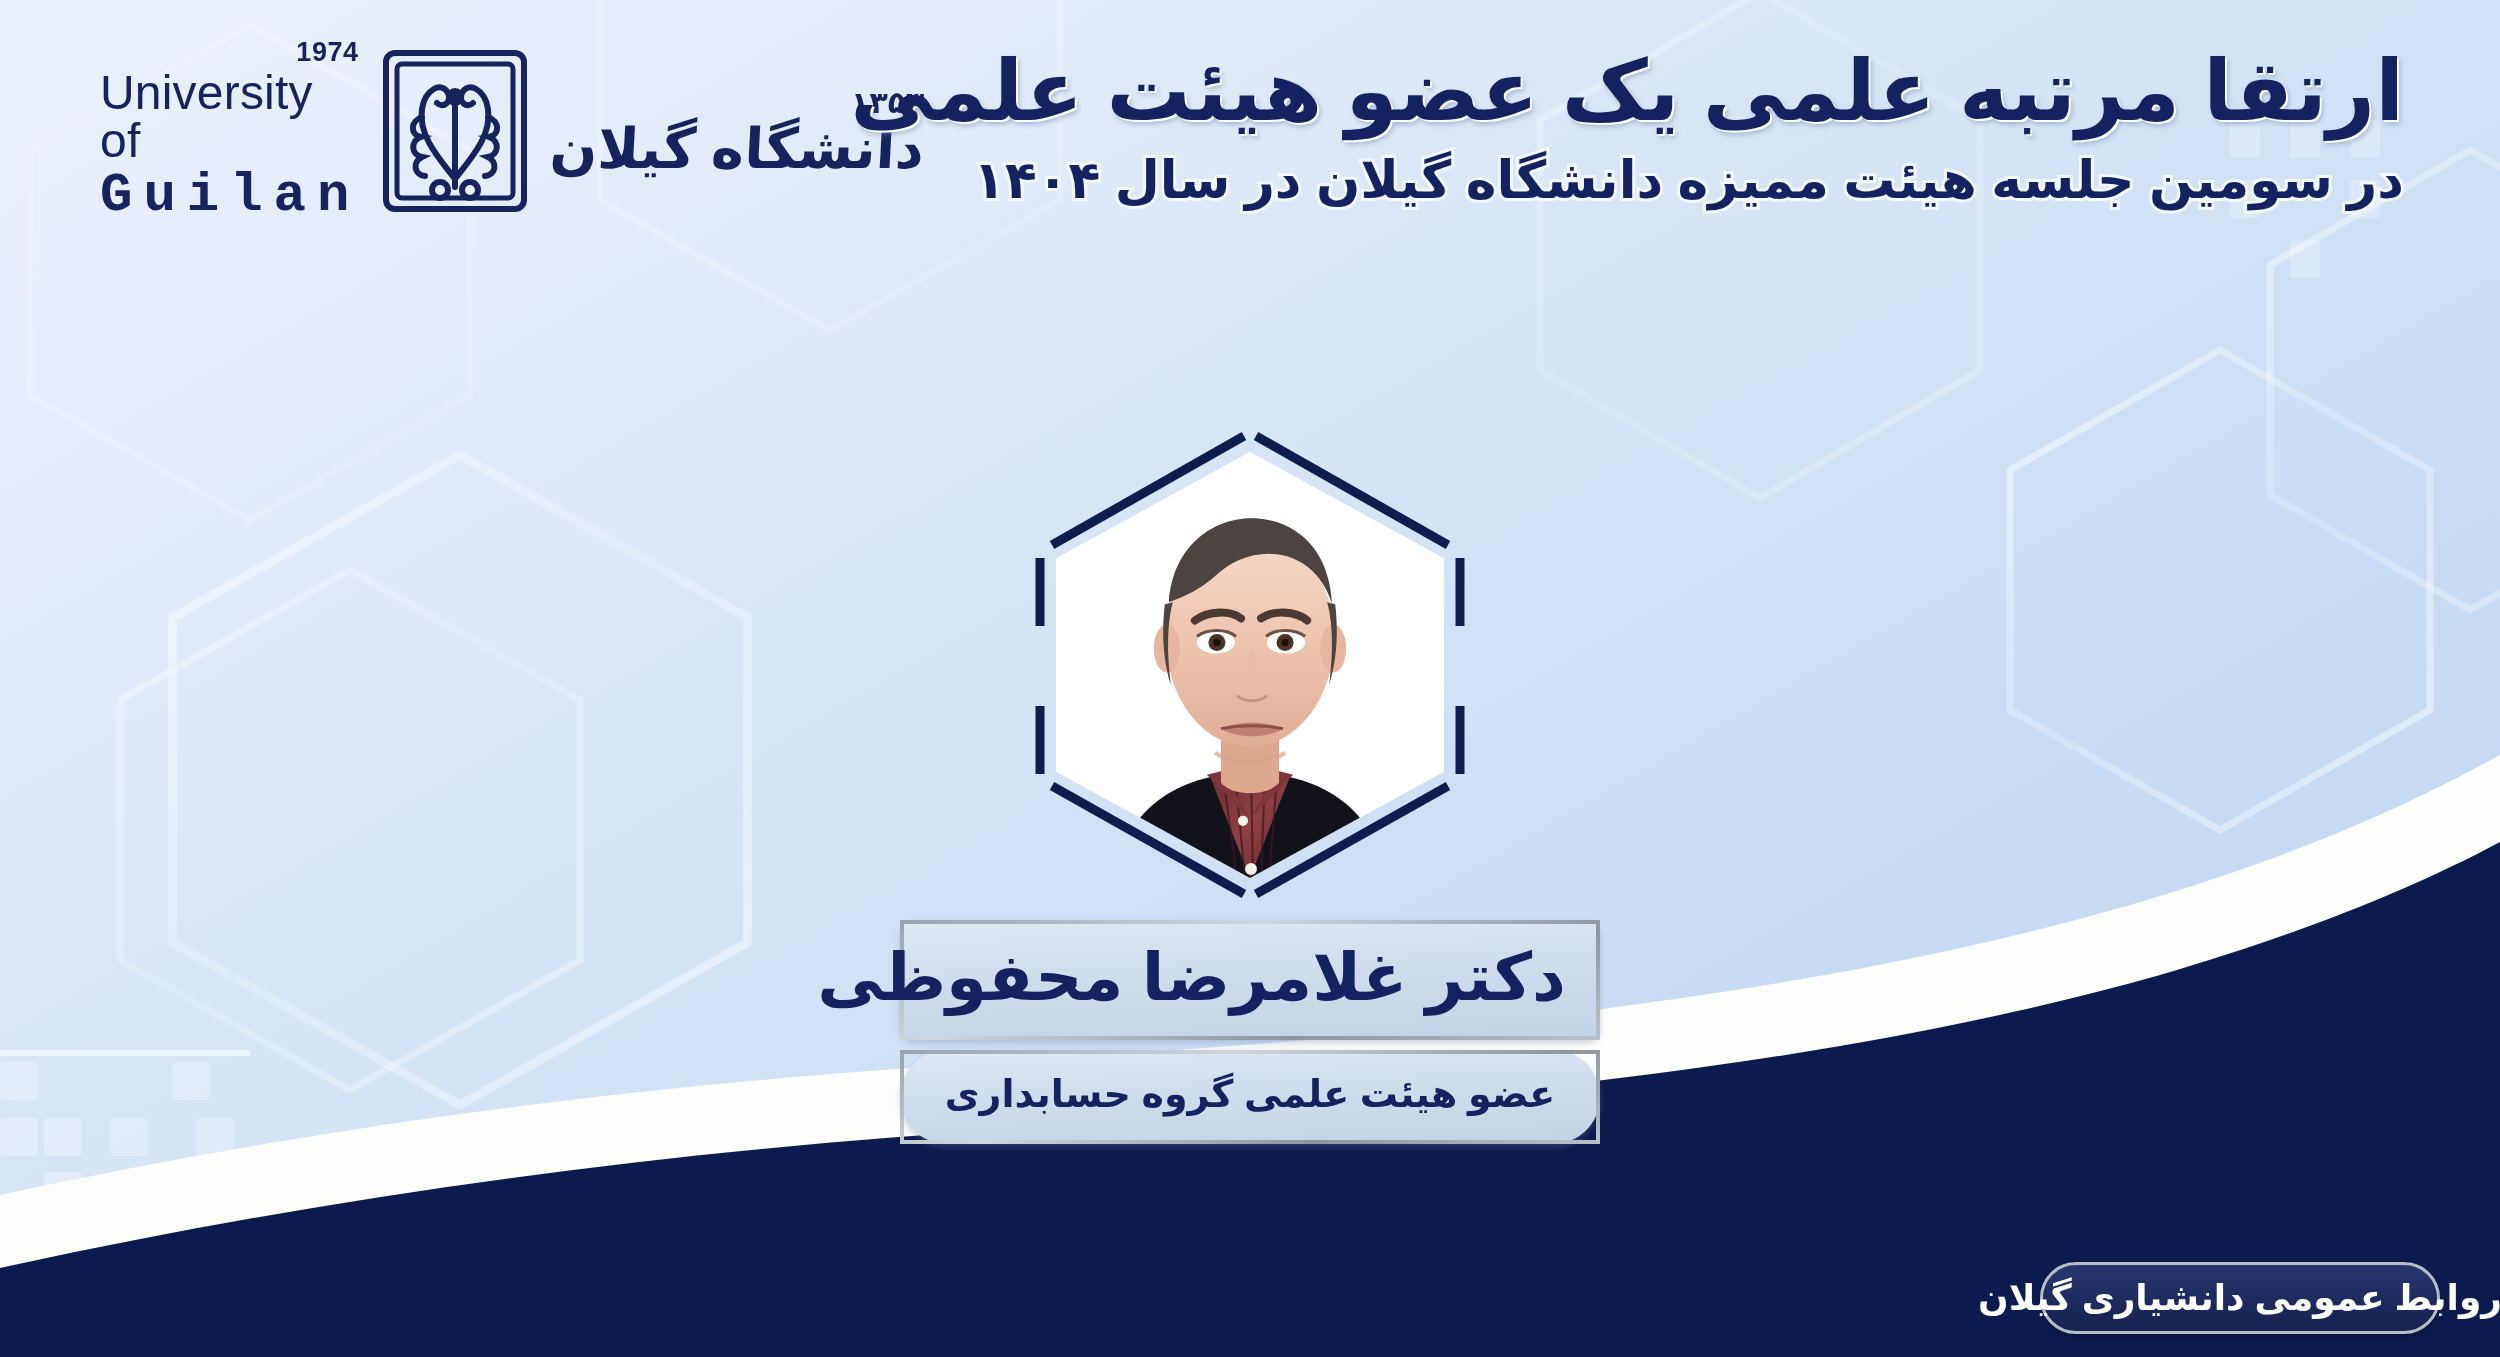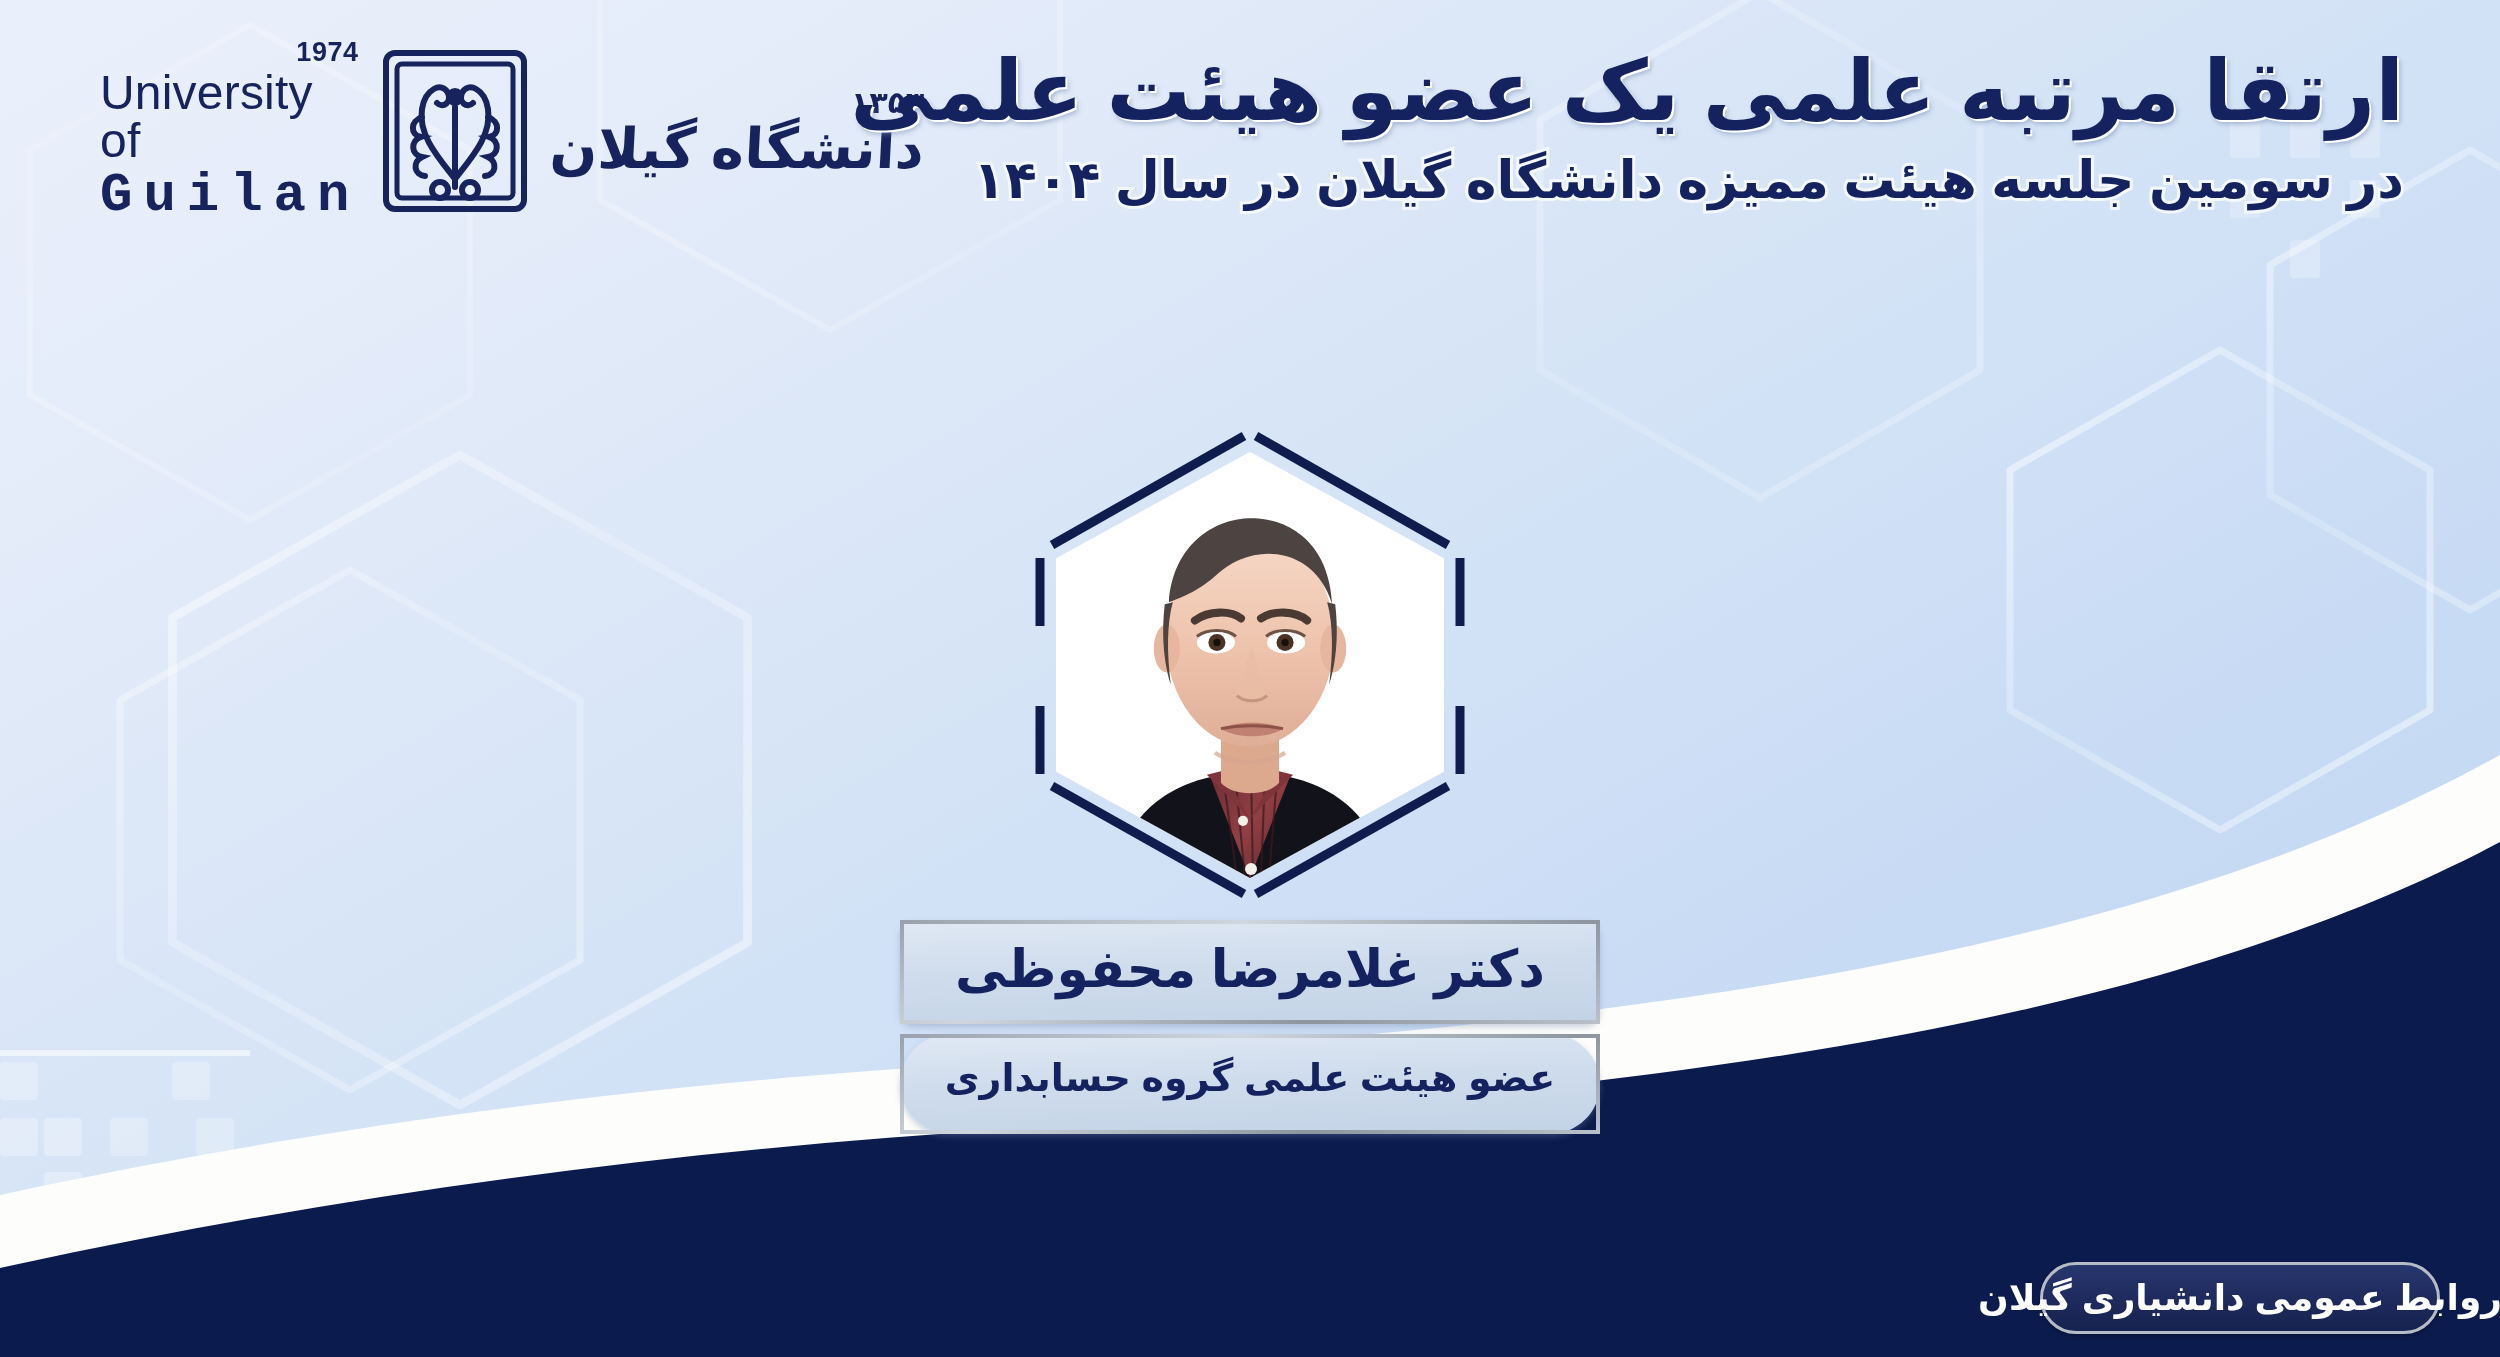--- a/index.html
+++ b/index.html
@@ -180,28 +180,28 @@
     border-image: linear-gradient(160deg,#9aa3ad 0%, #cfd6dd 35%, #8d959f 70%, #b9c0c8 100%) 1;
     background: linear-gradient(178deg, #dfe8f4 0%, #cfdcec 45%, #c3d3e6 100%);
     color: #14235f;
     font-weight: bold;
     text-align: center;
     box-shadow: 0 3px 6px rgba(110,130,165,0.35);
   }
   .badge-name {
     border-radius: 14px;
     padding: 16px 30px 20px;
-    font-size: 52px;
+    font-size: 66px;
     line-height: 1.15;
     letter-spacing: -1px;
     white-space: nowrap;
   }
   .badge-role {
     border-radius: 55px;
-    padding: 14px 30px 24px;
+    padding: 14px 30px 18px;
     font-size: 38px;
     line-height: 1.42;
   }
   .badge-role .role-line { display:block; white-space: nowrap; }
 
   
   .pill {
     position: absolute;
     box-sizing: border-box;
     border-radius: 60px;

